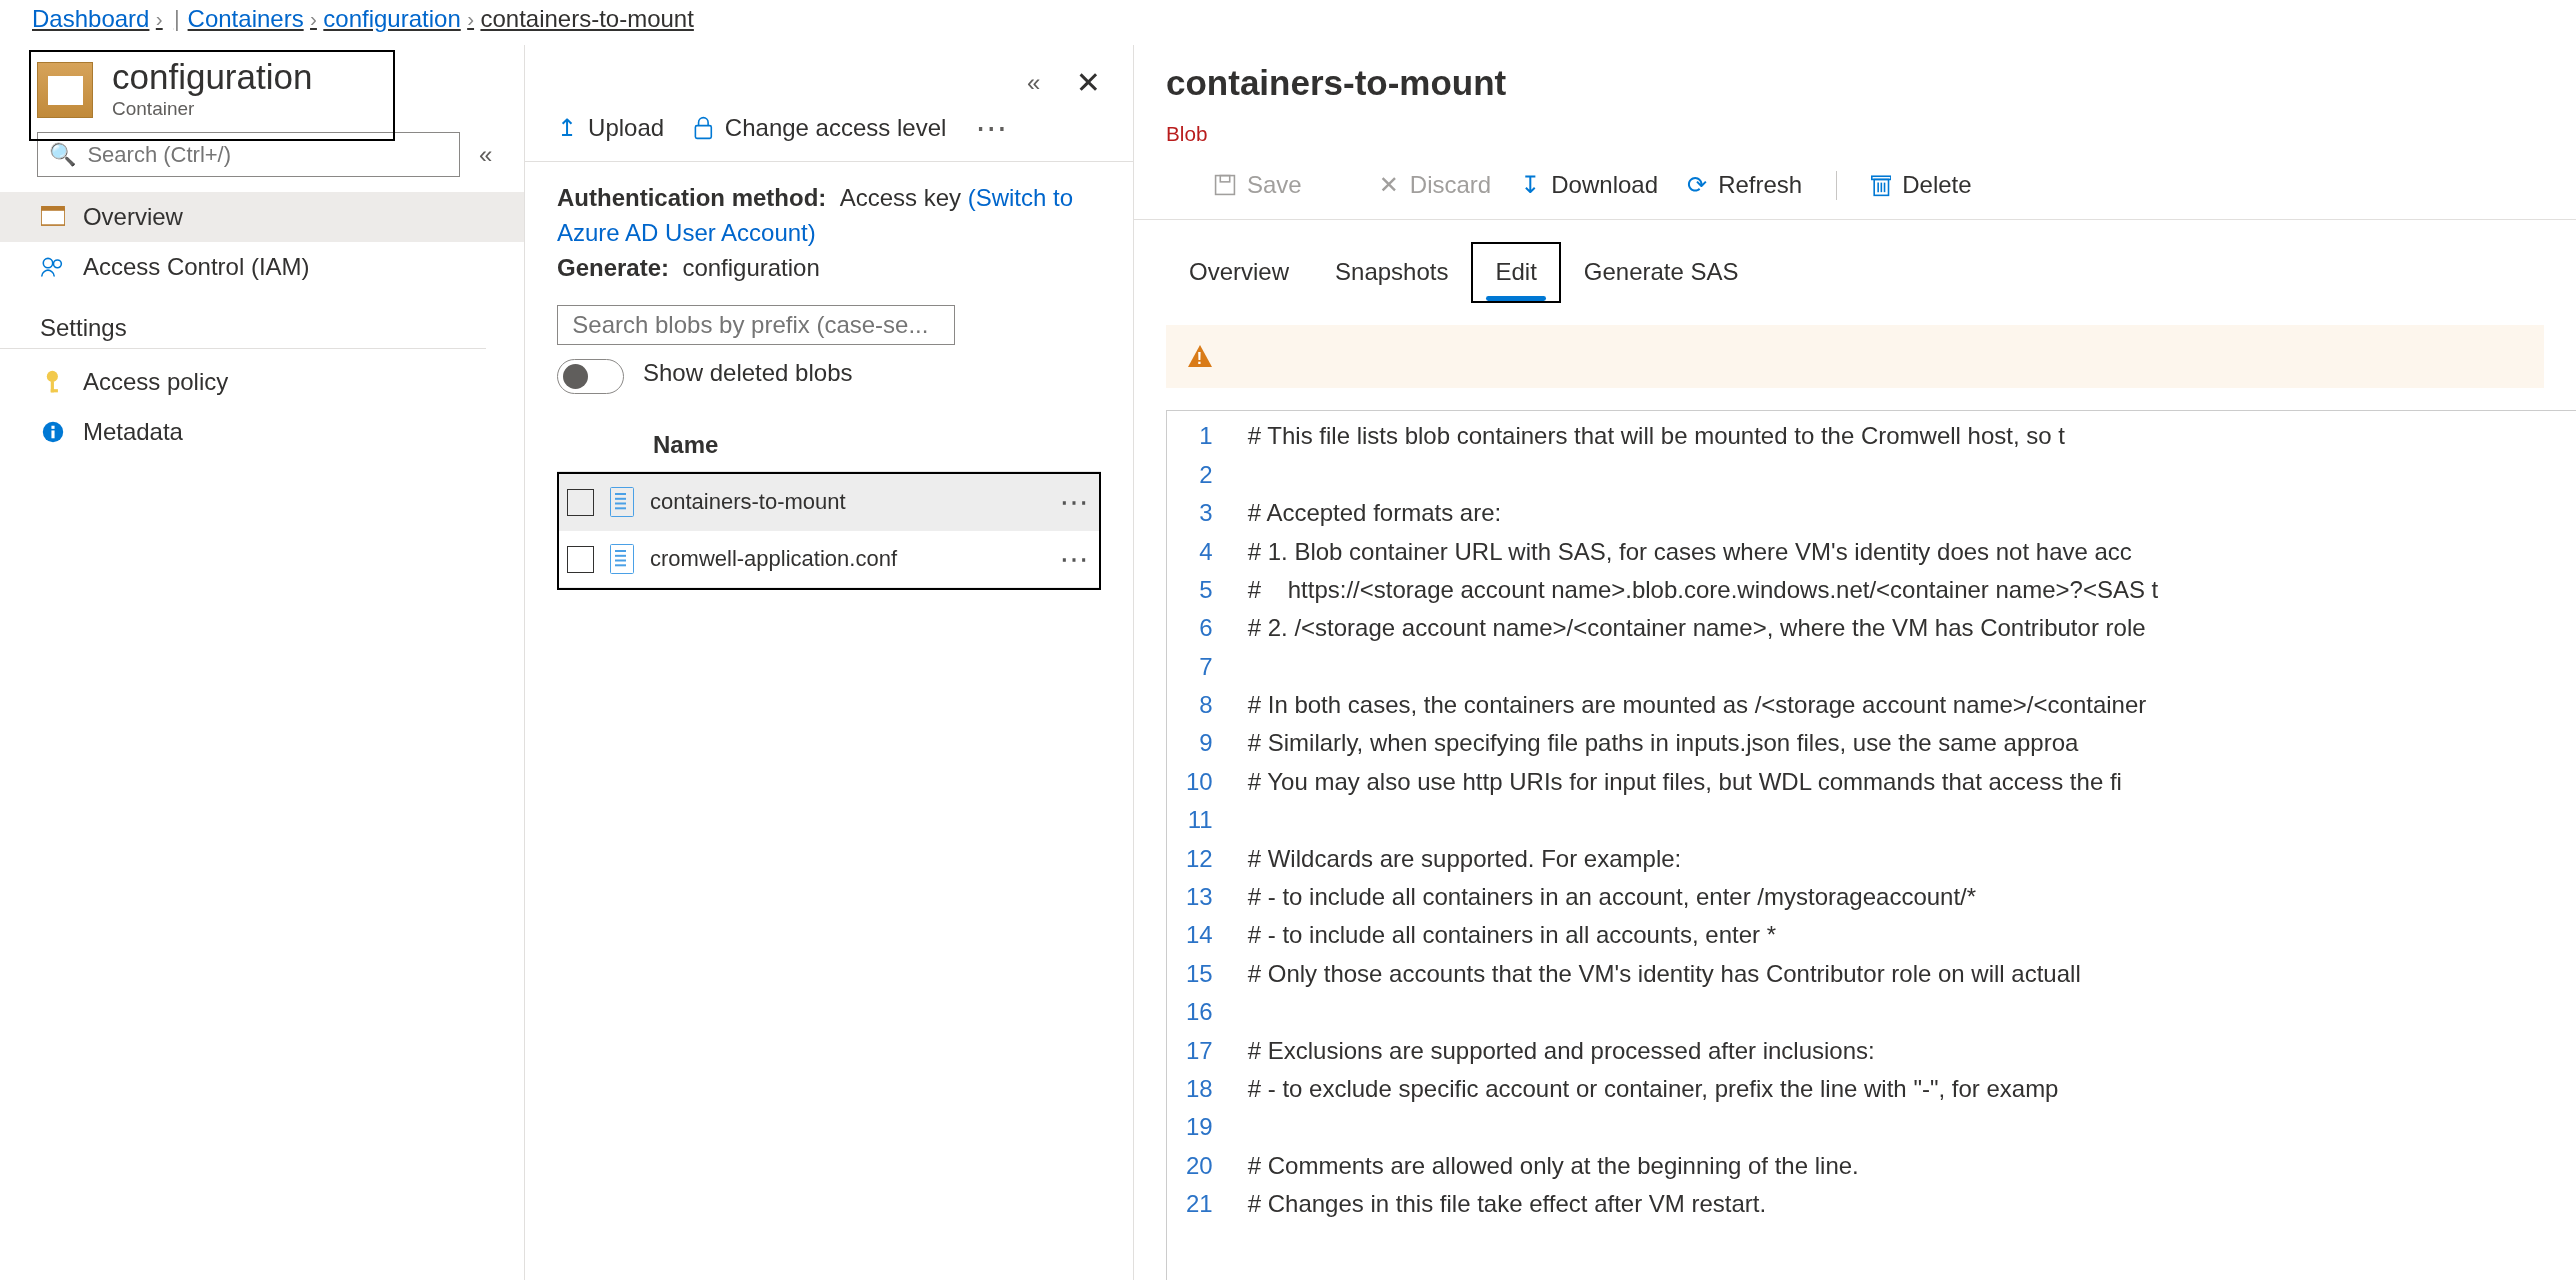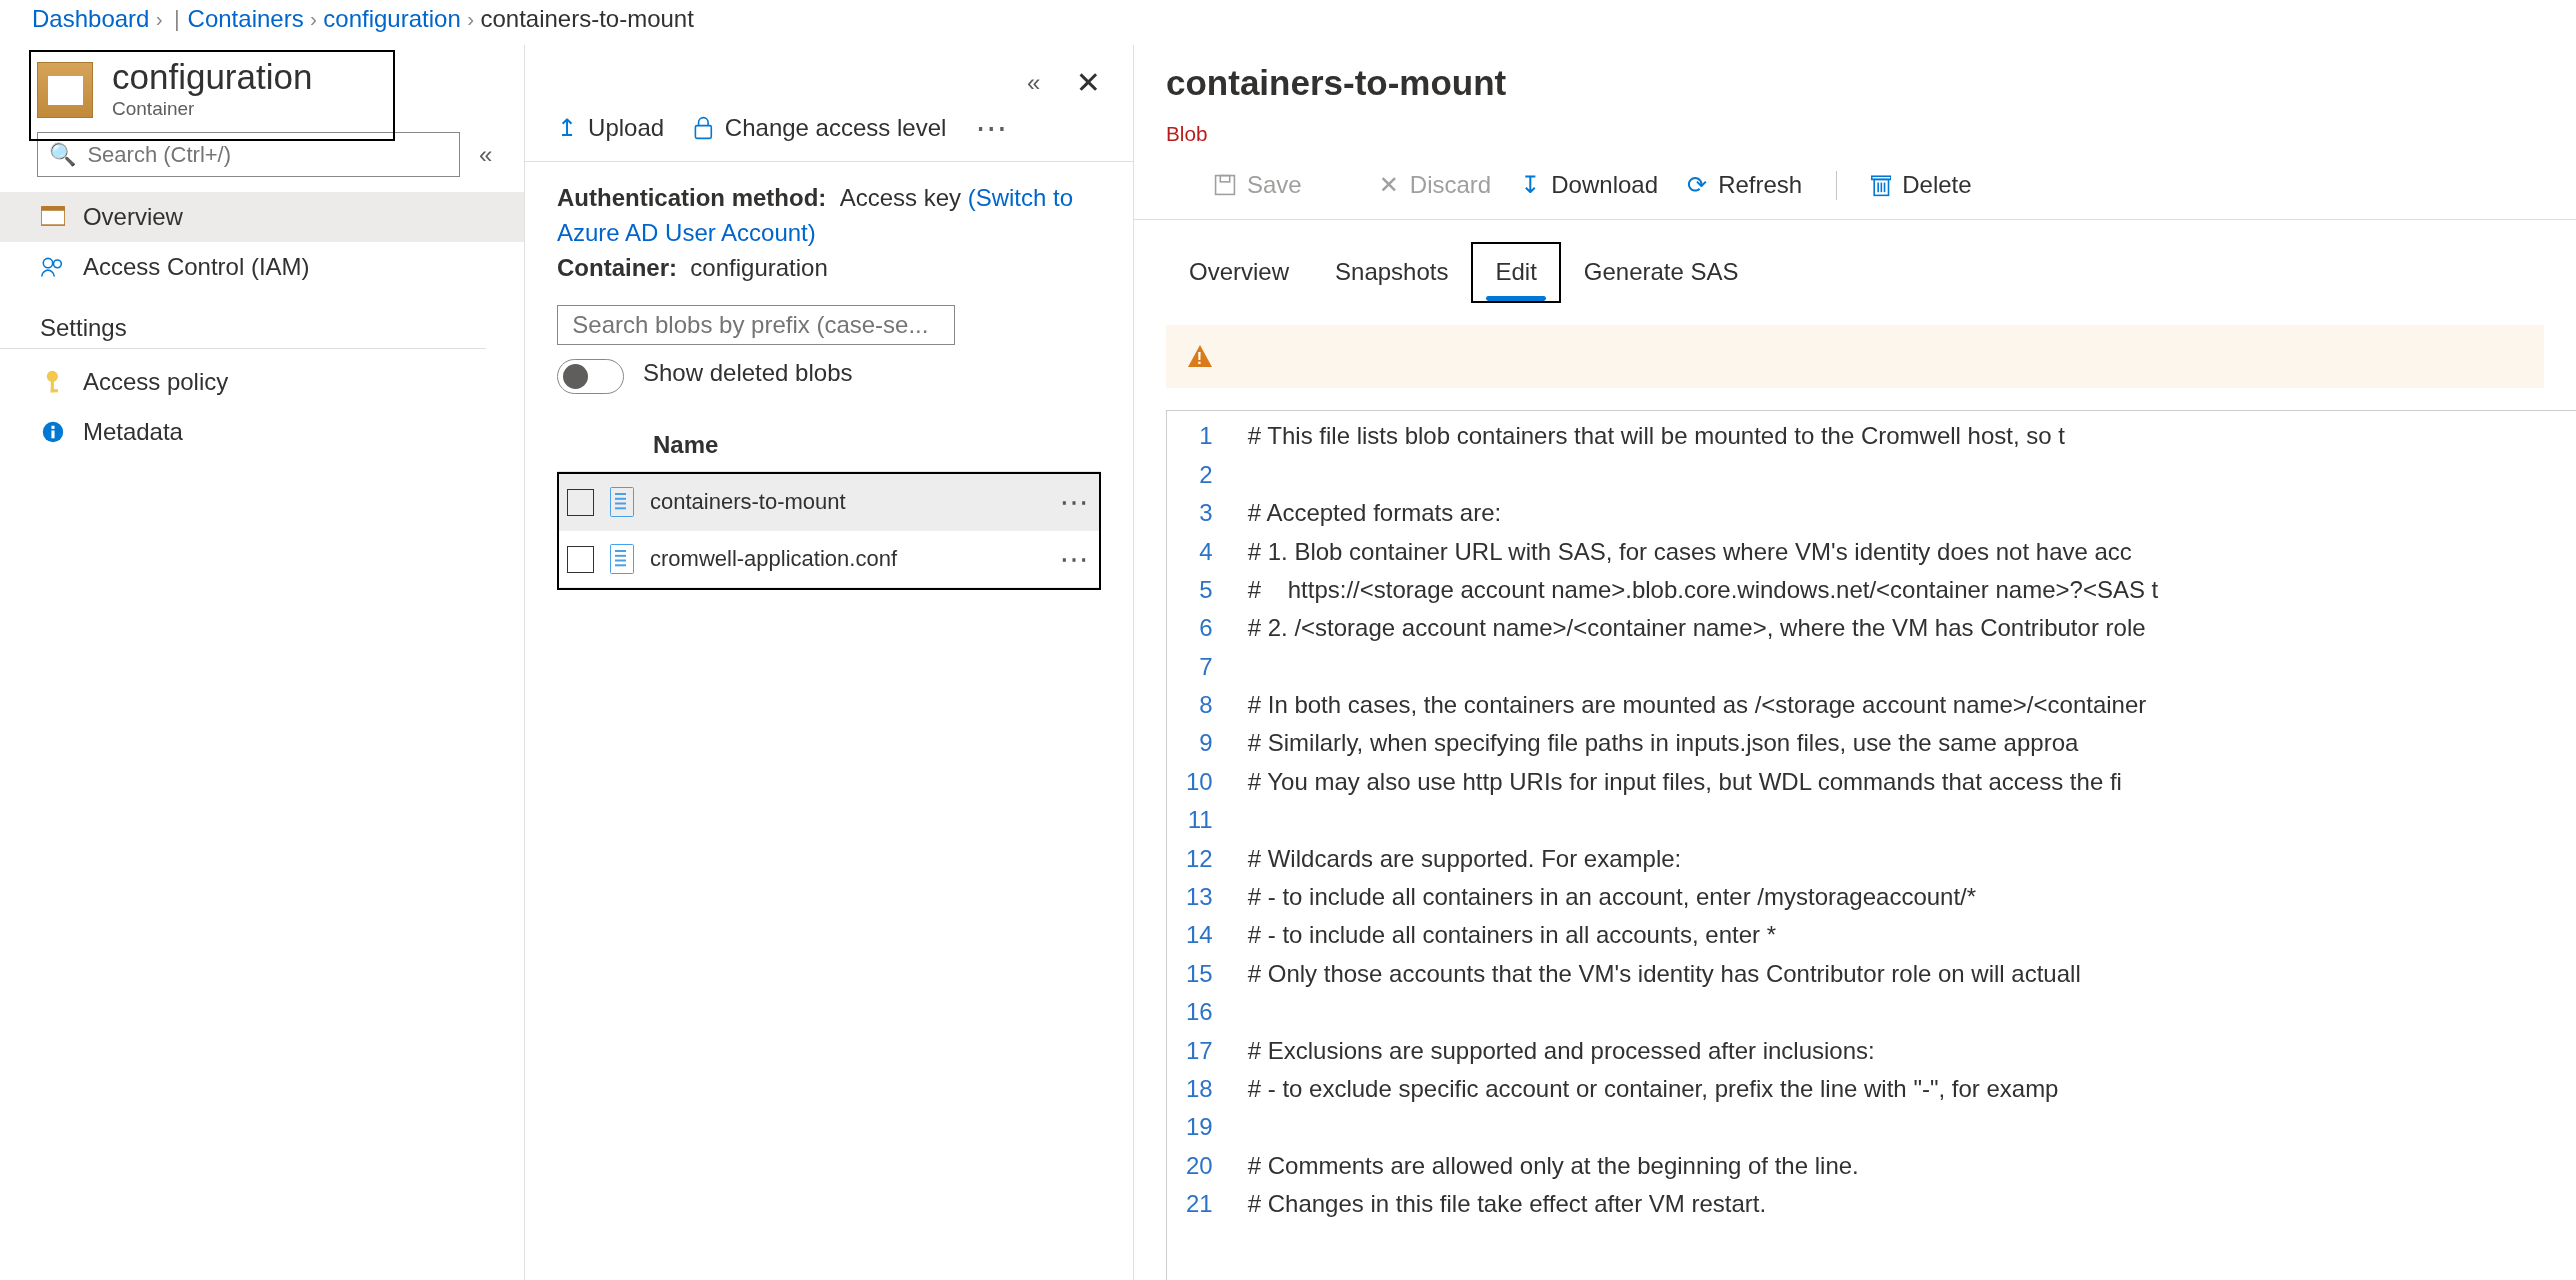--- a/index.html
+++ b/index.html
@@ -1,17 +1,17 @@
 <!DOCTYPE html>
 <html style="font-size:12.7px"><head>
 <meta charset="utf-8">
 <style>
   * { box-sizing: border-box; margin:0; padding:0; font-family: "Segoe UI", Arial, sans-serif; }
   body { width:2576px; height:1281px; background:#fff; font-size:22px; color:#323130; overflow:hidden;}
-  .breadcrumb { display:flex; align-items:center; gap:6.4px; padding:4.8px 32px 12.7px 32px; height:45px;}
+  .breadcrumb { display:flex; align-items:center; gap:6.4px; padding:4.8px 32px 12.7px 32px; height:45px;text-decoration:underline;}
   .breadcrumb .bc { color:#0066cc; font-size:24px; }
   .breadcrumb .sep { color:#888; font-size:20.7px; }
   .breadcrumb .bc.current { color:#323130; }
   .breadcrumb .pipe { color:#888; margin-left:4.8px; margin-right:1.6px;}
 
   .main-wrap { display:flex; height:calc(100% - 45px); }
   .left-col { width:525px; border-right:0.8px solid #e1dfdd; display:flex; flex-direction:column; }
   .mid-col { width:609px; border-right:0.8px solid #e1dfdd; display:flex; flex-direction:column; overflow:hidden;}
   .right-col { flex:1; display:flex; flex-direction:column; overflow:hidden;}
 
@@ -182,21 +182,21 @@
         </span>
         <span>Change access level</span>
       </div>
       <span class="more-dots">⋯</span>
     </div>
 
     <div class="auth-block">
       <b>Authentication method:</b>
       &nbsp;<span>Access key</span>
       <span class="link">(Switch to Azure AD User Account)</span><br>
-      <b>Container:</b>
+      <b>Generate:</b>
       &nbsp;<span>configuration</span>
     </div>
 
     <div class="blob-search-row">
       <div class="blob-search">
         <input placeholder="Search blobs by prefix (case-se..." style="">
       </div>
     </div>
     <div class="toggle-row">
       <div class="toggle"></div>

